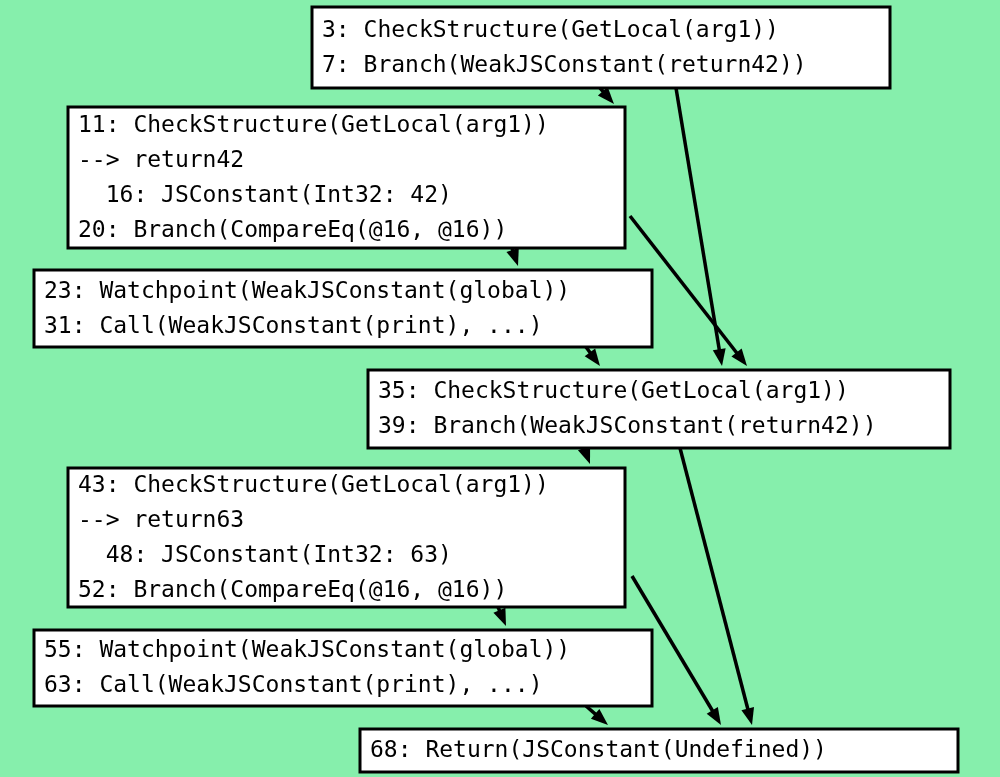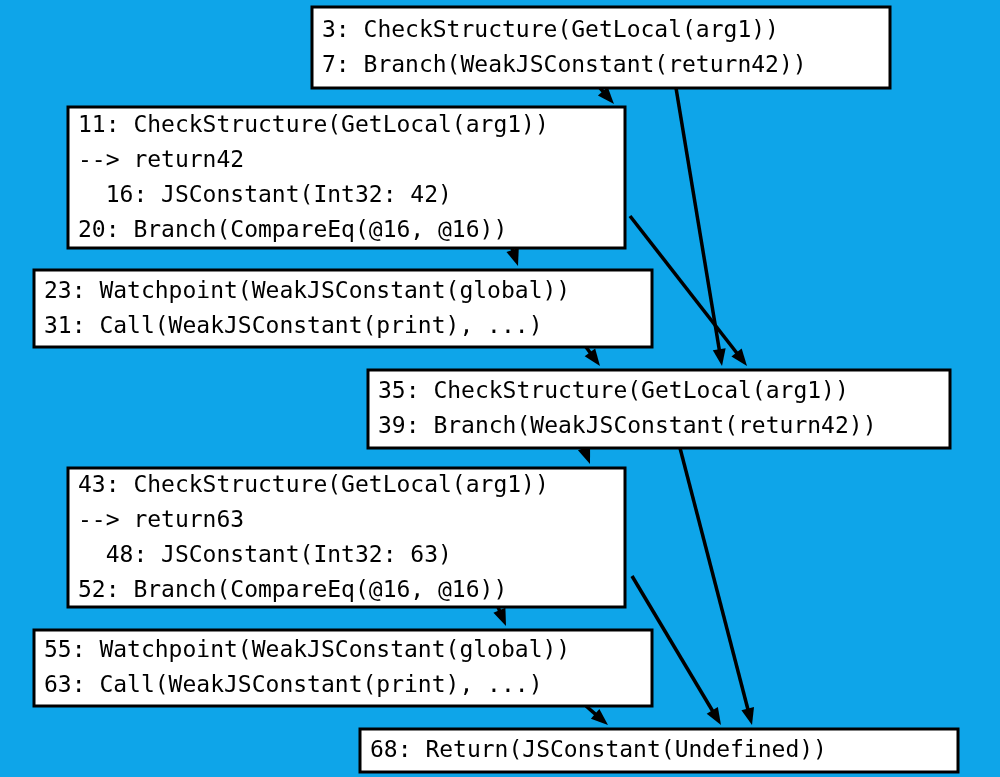--- a/index.html
+++ b/index.html
@@ -5,21 +5,21 @@
 <style>
   html, body {
     margin: 0;
     padding: 0;
     background: #ffffff;
   }
   #graph-root {
     position: relative;
     width: 1000px;
     height: 777px;
-    background: #0ea5e9;
+    background: #86efac;
     overflow: hidden;
     font-family: "DejaVu Sans Mono", "Liberation Mono", monospace;
   }
   svg.graph-canvas {
     position: absolute;
     top: 0;
     left: 0;
     width: 1000px;
     height: 777px;
   }

